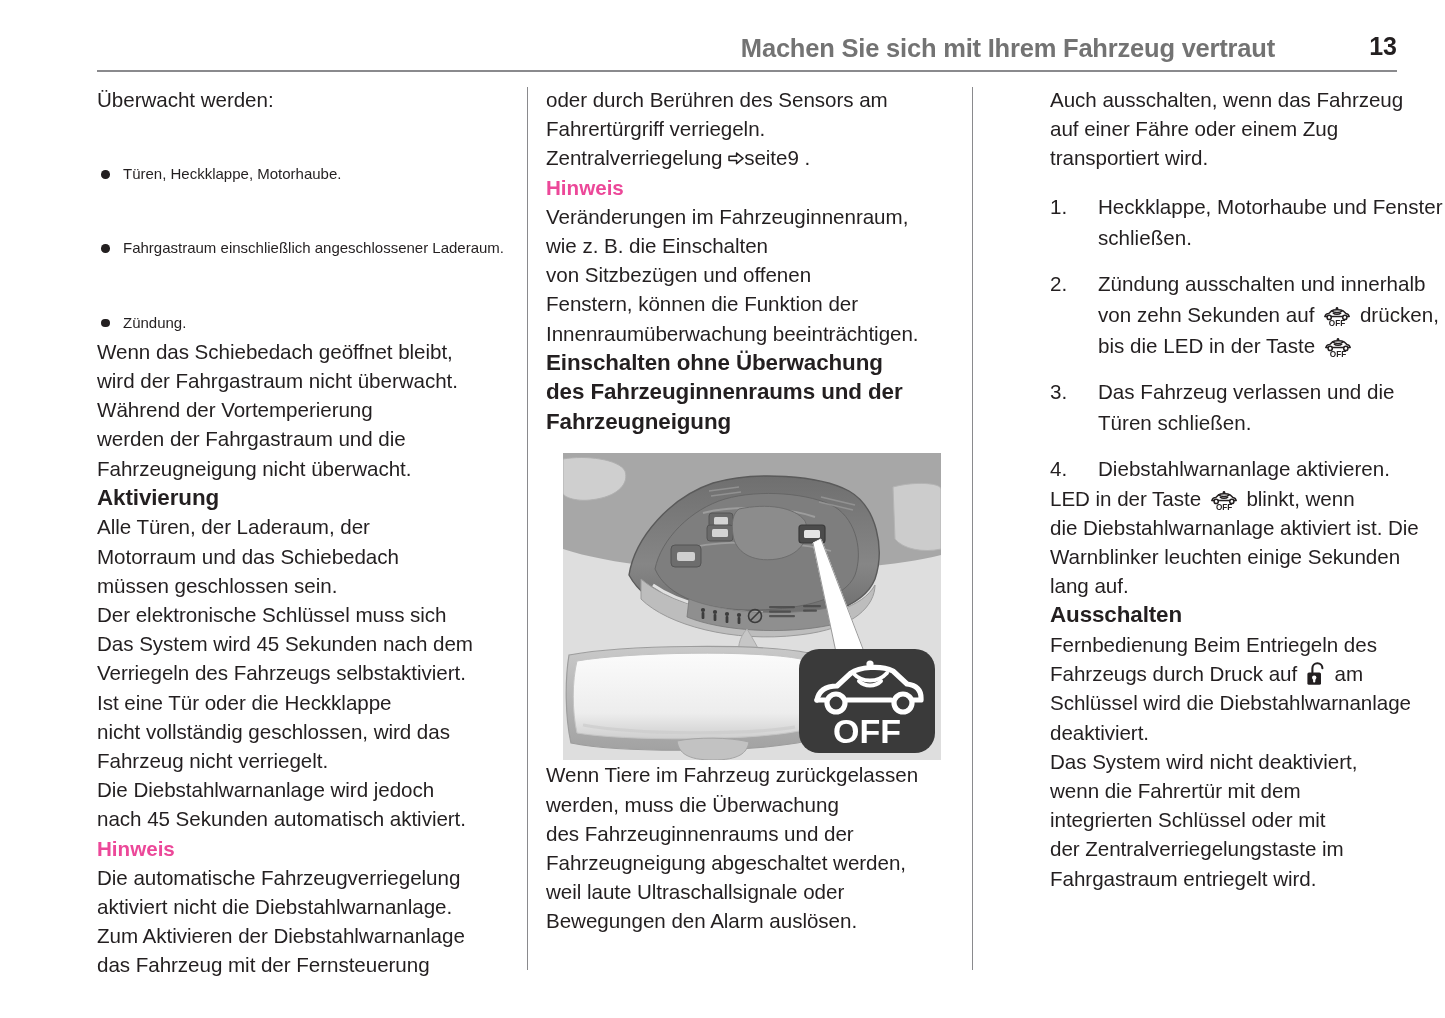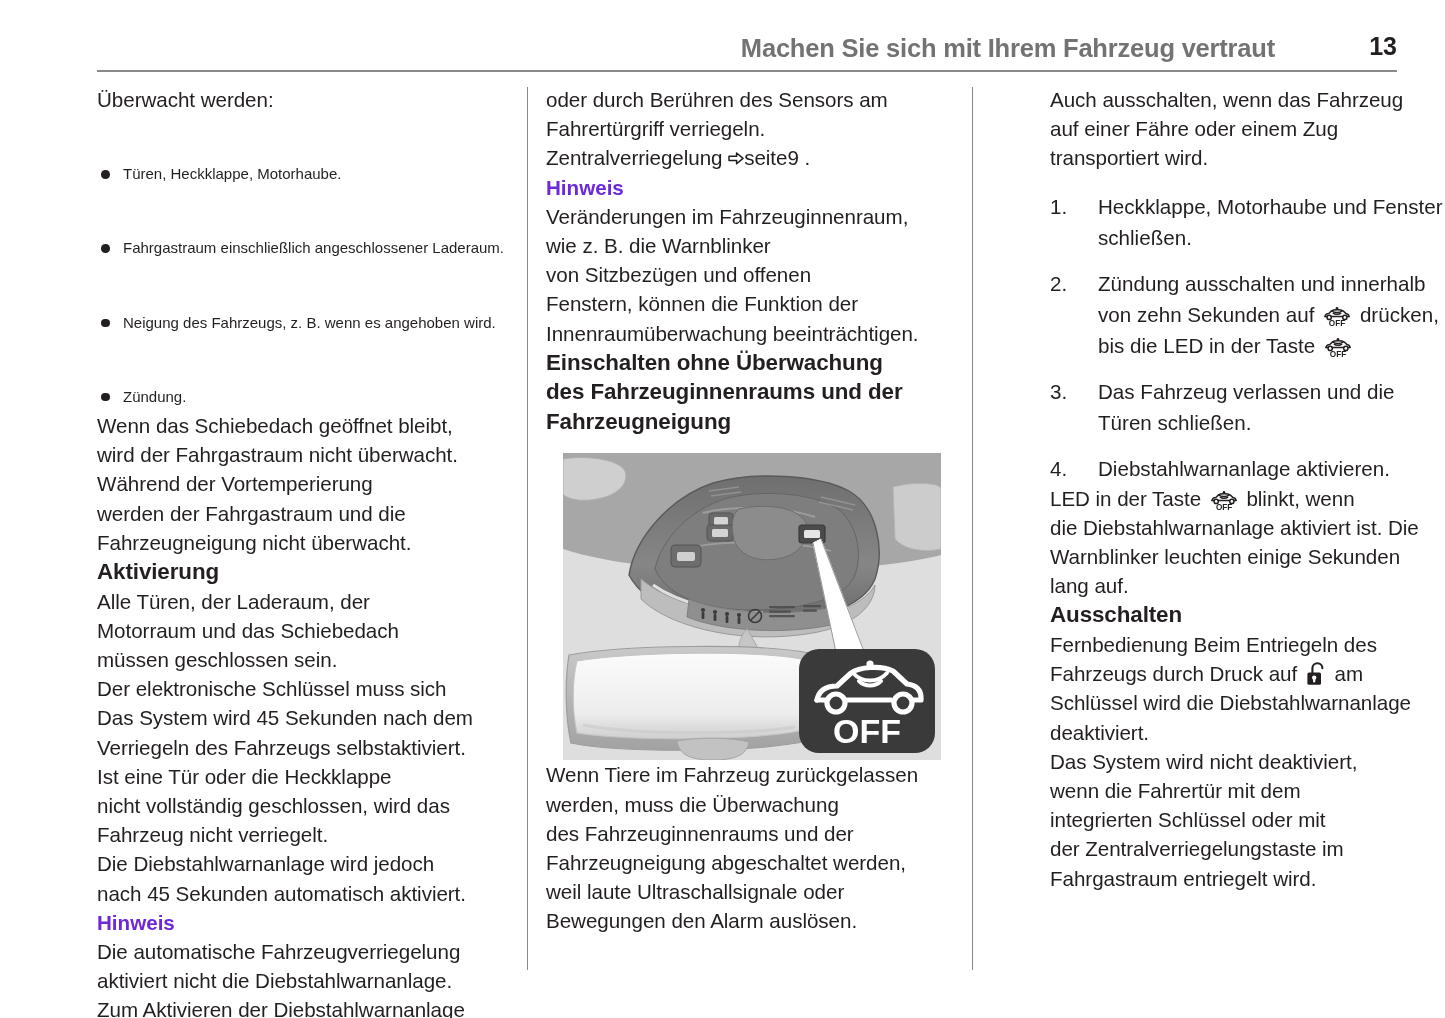--- a/index.html
+++ b/index.html
@@ -95,21 +95,21 @@
     font-weight: bold;
     color: #231f20;
     letter-spacing: -0.1px;
   }
   .h2-top { margin-top: 24px; }
   .h2-bottom { margin-bottom: 9px; }
   .note-label {
     font-size: 20.6px;
     line-height: 29.2px;
     font-weight: bold;
-    color: #6d28d9;
+    color: #ec4899;
     margin: 0;
   }
 
   
   ul.bullets {
     list-style: none;
     margin: 20px 0 0 0;
     padding: 0;
   }
   ul.bullets > li {
@@ -216,24 +216,20 @@
     <p class="body">Überwacht werden:</p>
 
     <ul class="bullets">
       <li>
         <span class="dot"></span>
         <span>Türen, Heckklappe, Motorhaube.</span>
       </li>
       <li>
         <span class="dot"></span>
         <span>Fahrgastraum einschließlich angeschlossener Laderaum.</span>
-      </li>
-      <li>
-        <span class="dot"></span>
-        <span>Neigung des Fahrzeugs, z. B. wenn es angehoben wird.</span>
       </li>
       <li>
         <span class="dot"></span>
         <span>Zündung.</span>
       </li>
     </ul>
 
     <p class="body gap-para">
       <span class="line">Wenn das Schiebedach geöffnet bleibt,</span>
       <span class="line">wird der Fahrgastraum nicht überwacht.</span>
@@ -281,21 +277,21 @@
           </svg>
         </span><span>seite9</span>
         <span>.</span>
       </span>
     </p>
 
     <p class="note-label">Hinweis</p>
 
     <p class="body">
       <span class="line">Veränderungen im Fahrzeuginnenraum,</span>
-      <span class="line">wie z. B. die Warnblinker</span>
+      <span class="line">wie z. B. die Einschalten</span>
       <span class="line">von Sitzbezügen und offenen</span>
       <span class="line">Fenstern, können die Funktion der</span>
       <span class="line">Innenraumüberwachung beeinträchtigen.</span>
     </p>
 
     <h2 class="section h2-top">
       <span class="line">Einschalten ohne Überwachung</span>
       <span class="line">des Fahrzeuginnenraums und der</span>
       <span class="line">Fahrzeugneigung</span>
     </h2>

